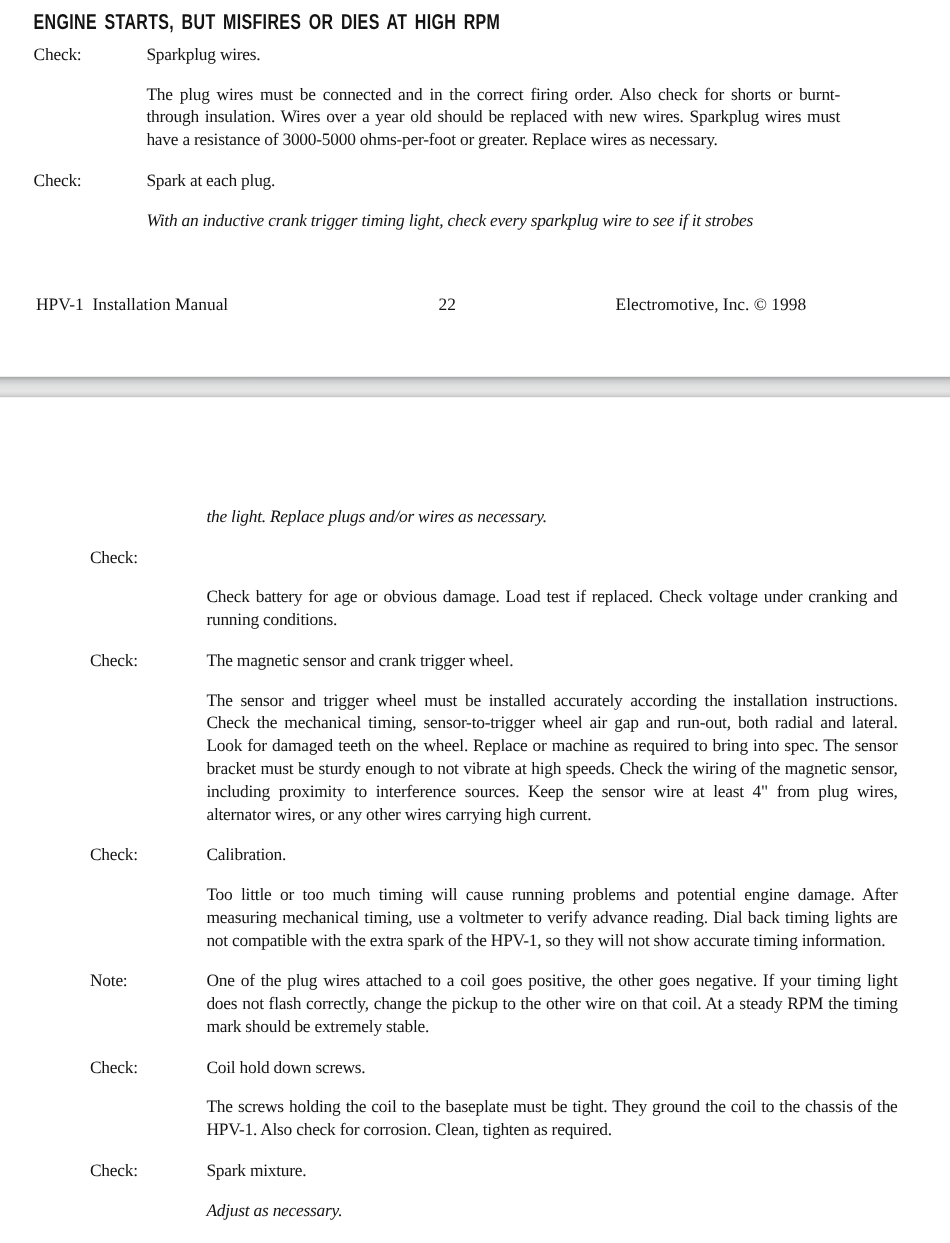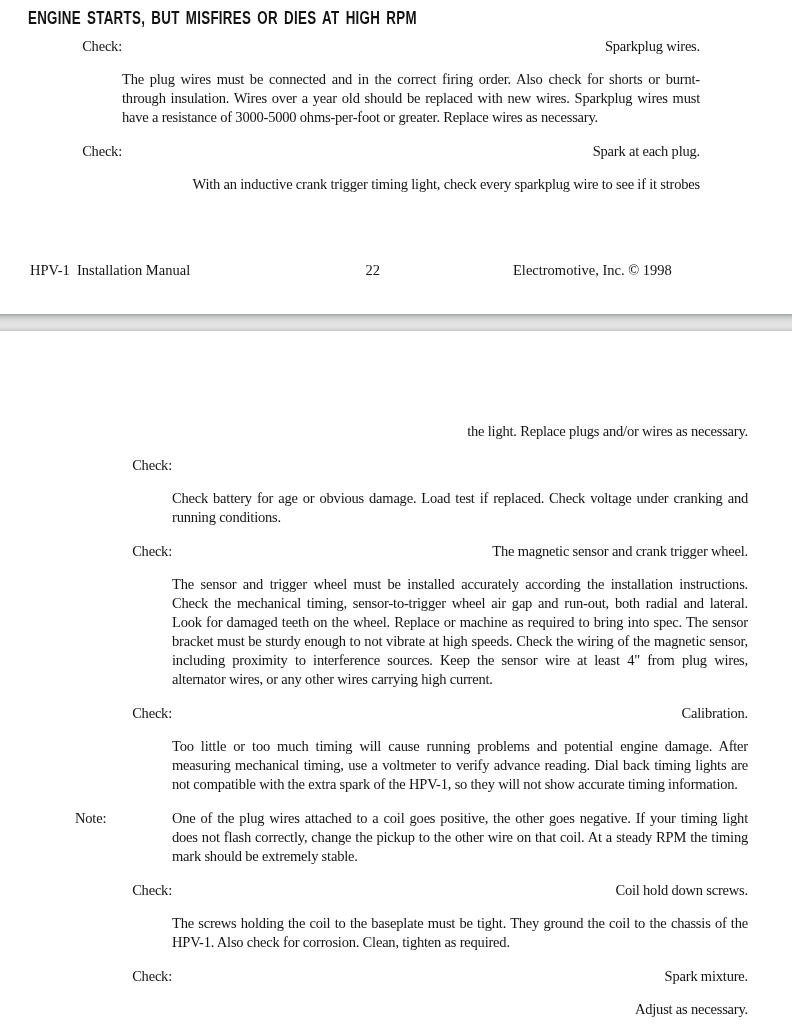--- a/index.html
+++ b/index.html
@@ -43,38 +43,38 @@
     transform: scaleX(0.74);
     transform-origin: 0 50%;
     letter-spacing: 0.4px;
     word-spacing: 3px;
   }
 
   .row { display: grid; }
   .page-top .row    { grid-template-columns: 94px 578px; }
   .page-bottom .row { grid-template-columns: 97px 576px; }
 
-  .title-row { margin-bottom: 14px; text-align: right; }
+  .title-row { margin-bottom: 14px; }
   .para-row  { margin-bottom: 15px; }
   .row:last-child { margin-bottom: 0; }
 
   .label, .title, .body {
     font-size: 14.5px;
     letter-spacing: -0.2px;
     line-height: 19px;
   }
   .body {
     margin: 0;
     text-align: justify;
   }
-  .single { text-align: right; }
+  .single { text-align: left; font-style: italic; }
 
   .footer {
     position: absolute;
-    top: 262px; left: 0;
+    top: 246px; left: 0;
     width: 792px; height: 20px;
     font-size: 14.5px;
   }
   .f-left   { position: absolute; left: 30px;  white-space: pre; }
   .f-center { position: absolute; left: 340px; width: 40px; text-align: right; }
   .f-right  { position: absolute; left: 513px; text-align: center; }
 </style>
 </head>
 <body>
 

